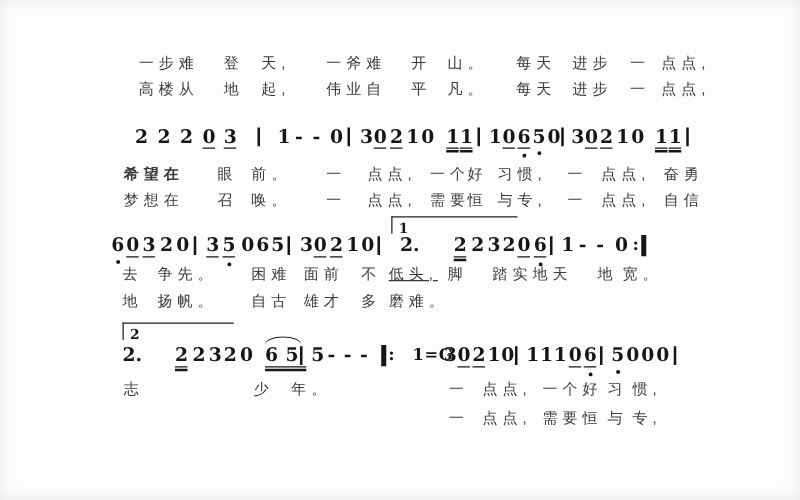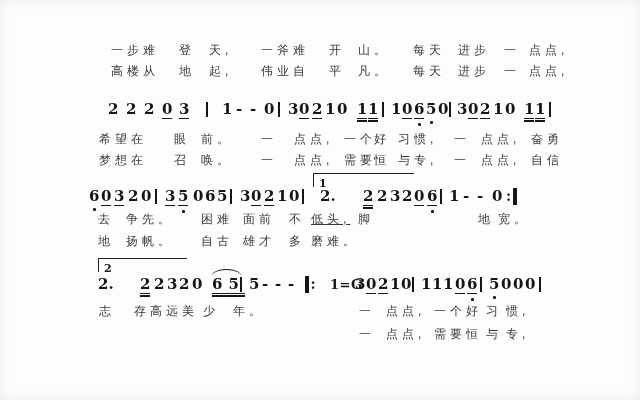--- a/index.html
+++ b/index.html
@@ -52,21 +52,21 @@
         <span class="lyric" style="left: 198px;">起,</span>
         <span class="lyric" style="left: 250px;">伟业自</span>
         <span class="lyric" style="left: 318px;">平</span>
         <span class="lyric" style="left: 347px;">凡。</span>
         <span class="lyric" style="left: 402px;">每天</span>
         <span class="lyric" style="left: 447px;">进步</span>
         <span class="lyric" style="left: 493px;">一</span>
         <span class="lyric" style="left: 518px;">点点,</span>
       </div>
       <div class="lyric-row" style="top: 131px;">
-        <span class="lyric" style="left: 88px;">希望在</span>
+        <span class="lyric" style="left: 88px; font-weight: bold;">希望在</span>
         <span class="lyric" style="left: 163px;">眼</span>
         <span class="lyric" style="left: 190px;">前。</span>
         <span class="lyric" style="left: 250px;">一</span>
         <span class="lyric" style="left: 283px;">点点,</span>
         <span class="lyric" style="left: 333px;">一个</span>
         <span class="lyric" style="left: 363px;">好</span>
         <span class="lyric" style="left: 387px;">习惯,</span>
         <span class="lyric" style="left: 443px;">一</span>
         <span class="lyric" style="left: 470px;">点点,</span>
         <span class="lyric" style="left: 520px;">奋勇</span>
@@ -85,34 +85,34 @@
         <span class="lyric" style="left: 520px;">自信</span>
       </div>
       <div class="lyric-row" style="top: 211px;">
         <span class="lyric" style="left: 87px;">去</span>
         <span class="lyric" style="left: 115px;">争先。</span>
         <span class="lyric" style="left: 190px;">困难</span>
         <span class="lyric" style="left: 232px;">面前</span>
         <span class="lyric" style="left: 278px;">不</span>
         <span class="lyric" style="left: 300px; text-decoration: underline;">低头,</span>
         <span class="lyric" style="left: 347px;">脚</span>
+        <span class="lyric" style="left: 383px;">踏实地天</span>
         <span class="lyric" style="left: 467px;">地</span>
         <span class="lyric" style="left: 487px;">宽。</span>
       </div>
       <div class="lyric-row" style="top: 233px;">
         <span class="lyric" style="left: 87px;">地</span>
         <span class="lyric" style="left: 115px;">扬帆。</span>
         <span class="lyric" style="left: 190px;">自古</span>
         <span class="lyric" style="left: 232px;">雄才</span>
         <span class="lyric" style="left: 278px;">多</span>
         <span class="lyric" style="left: 300px;">磨难。</span>
       </div>
       <div class="lyric-row" style="top: 303px;">
         <span class="lyric" style="left: 88px;">志</span>
-        <span class="lyric" style="left: 123px;">存高远美</span>
         <span class="lyric" style="left: 192px;">少</span>
         <span class="lyric" style="left: 222px;">年。</span>
         <span class="lyric" style="left: 348px;">一</span>
         <span class="lyric" style="left: 375px;">点点,</span>
         <span class="lyric" style="left: 423px;">一个好</span>
         <span class="lyric" style="left: 475px;">习</span>
         <span class="lyric" style="left: 495px;">惯,</span>
       </div>
       <div class="lyric-row" style="top: 326px;">
         <span class="lyric" style="left: 348px;">一</span>

